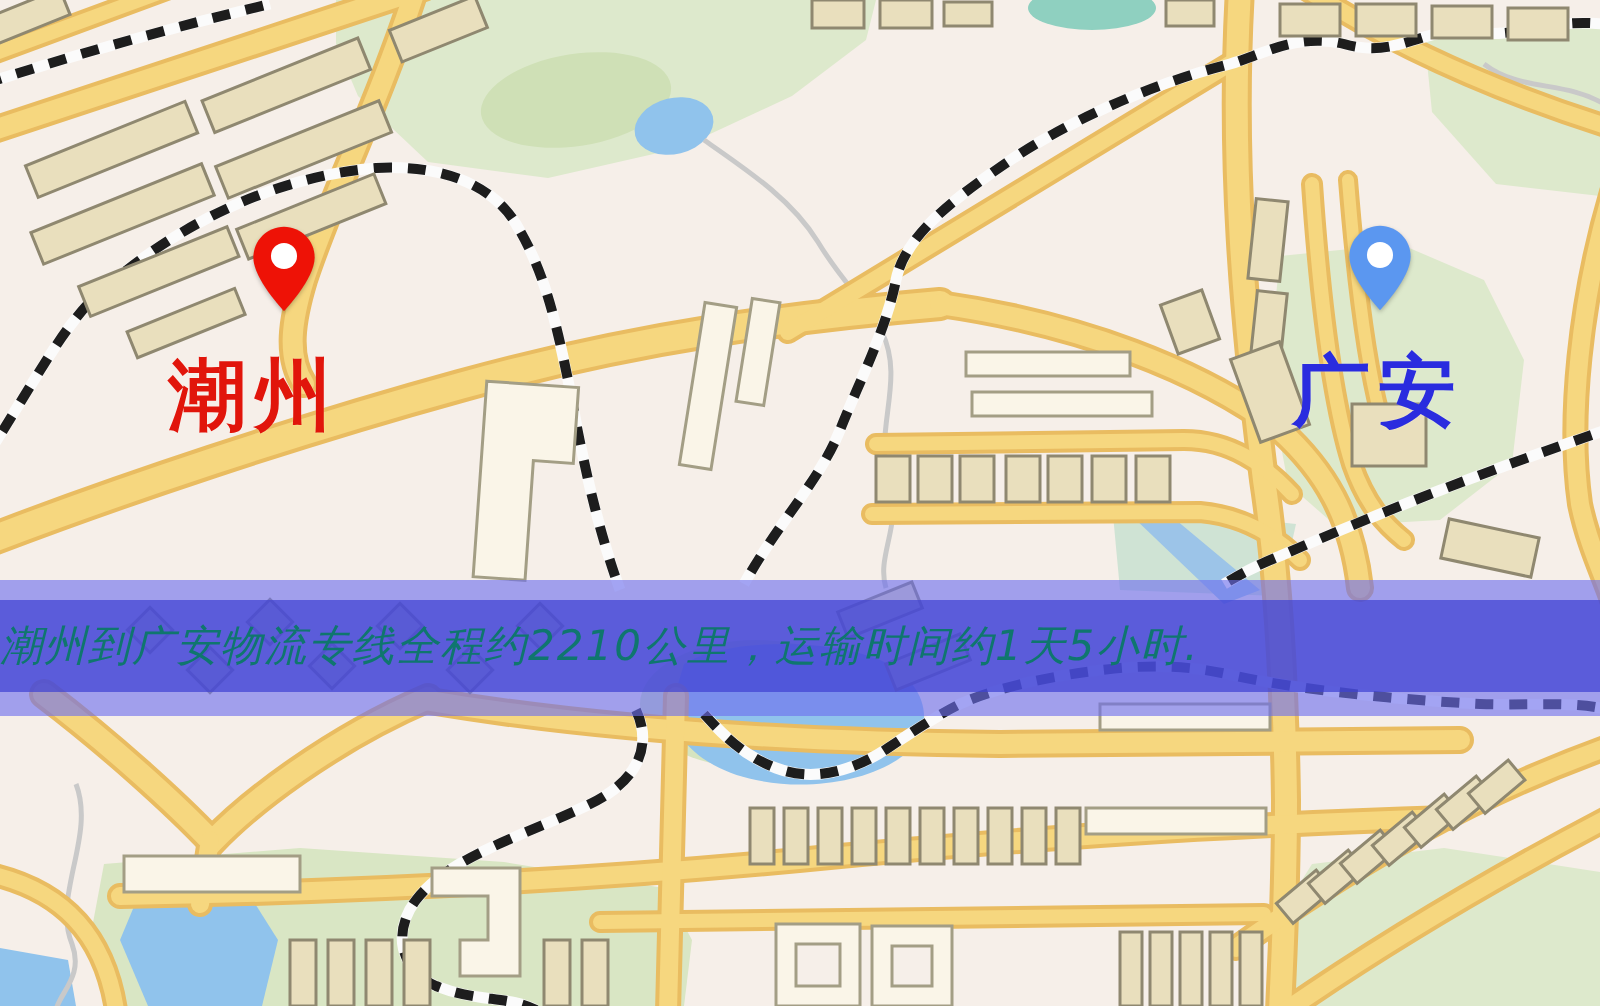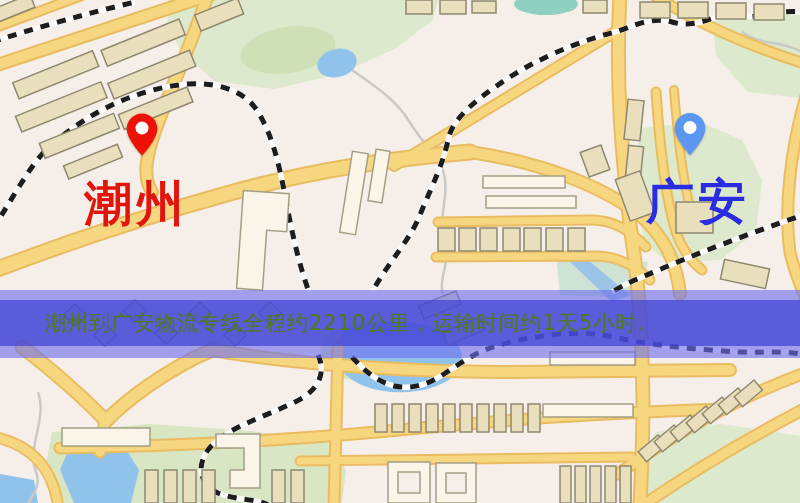--- a/index.html
+++ b/index.html
@@ -2,26 +2,26 @@
 <html><head>
 <meta charset="utf-8">
 <style>
   html,body{margin:0;padding:0;}
   body{width:800px;height:503px;overflow:hidden;font-family:"DejaVu Sans","Liberation Sans",sans-serif;}
   .map-wrap{position:relative;width:800px;height:503px;background:#f6efe9;}
   svg{display:block;}
   .pin{position:absolute;filter:drop-shadow(0 1px 1px rgba(0,0,0,0.25));}
   .pin-origin{left:119px;top:101px;width:46px;height:67px;}
   .pin-dest{left:667px;top:100px;width:46px;height:68px;}
-  .city-label{position:absolute;font-weight:bold;font-size:48px;line-height:1;letter-spacing:4px;white-space:nowrap;text-shadow:0 0 1px rgba(255,255,255,.35);}
+  .city-label{position:absolute;font-weight:bold;font-size:39px;line-height:1;letter-spacing:4px;white-space:nowrap;text-shadow:0 0 1px rgba(255,255,255,.35);}
   .label-origin{left:84px;top:179px;color:#e1150b;}
   .label-dest{left:646px;top:177px;color:#2a2cdf;text-align:center;}
   .banner{position:absolute;left:0;top:290px;width:800px;height:68px;background:rgba(108,110,238,0.62);}
   .banner-inner{position:absolute;left:0;top:10px;width:800px;height:46px;background:rgba(64,66,210,0.72);display:flex;align-items:center;}
-  .banner-text{color:#4d7c0f;font-size:21px;padding-left:45px;letter-spacing:1px;white-space:nowrap;}
+  .banner-text{color:#0f766e;font-size:21px;letter-spacing:1px;white-space:nowrap;font-style:italic;}
 </style>
 </head>
 <body>
 
 <div class="map-wrap">
 
   <svg width="800" height="503" viewBox="0 0 800 503">
 
     <g stroke="none">
       <path fill="#dde9cc" d="M168,0 L438,0 L433,20 L396,48 L340,74 L274,89 L214,81 L179,48 L168,22 Z"></path>

